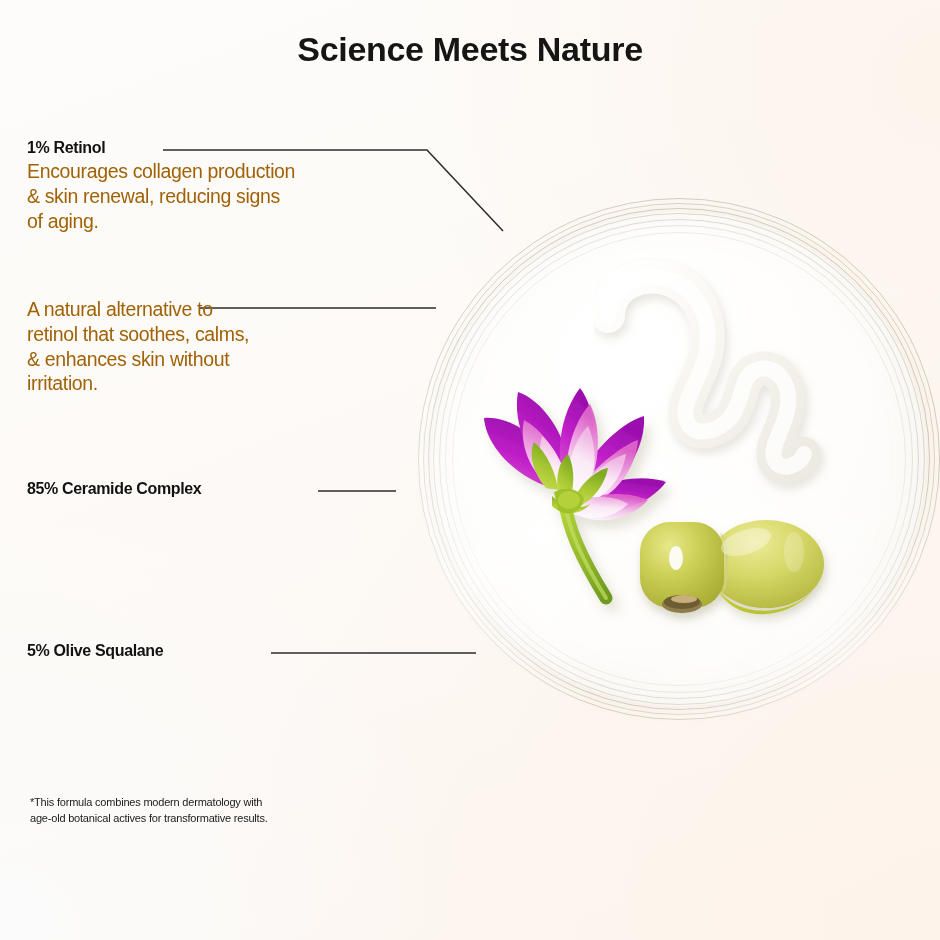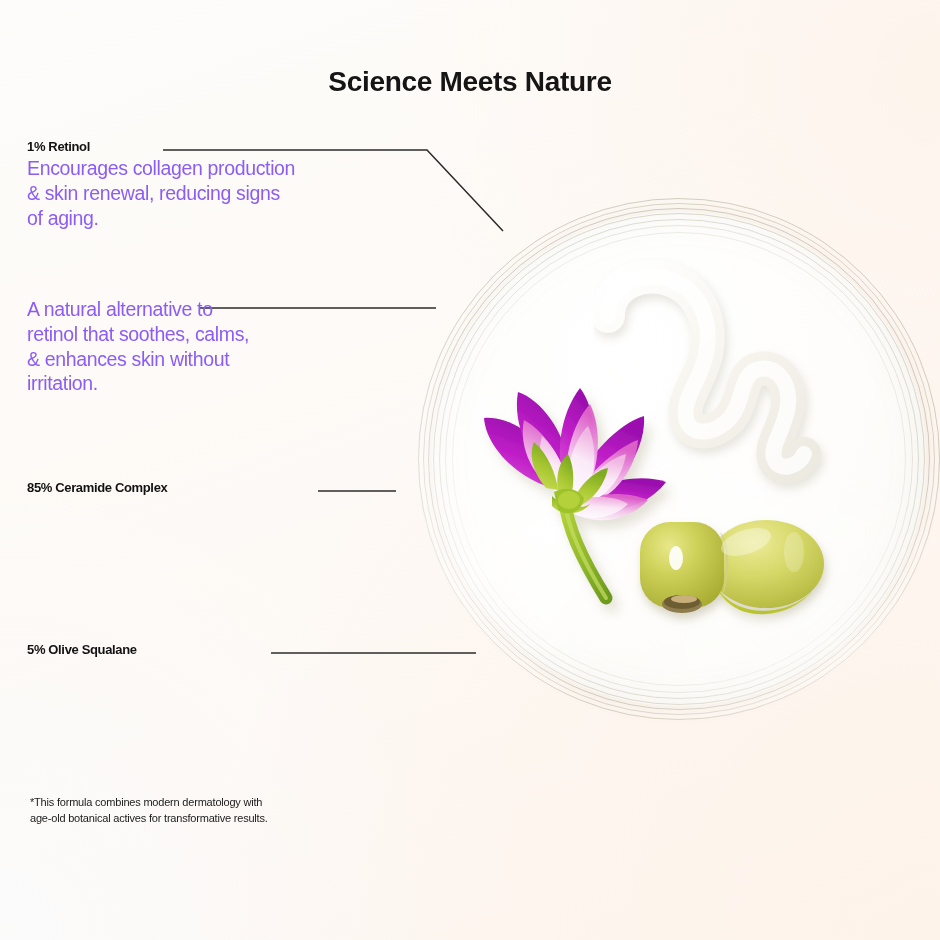--- a/index.html
+++ b/index.html
@@ -25,25 +25,24 @@
       radial-gradient(circle at 0% 100%,   #fbfbfb 0%, rgba(251,251,251,0) 35%),
       linear-gradient(160deg,#fdfcfa 0%, #fdf9f5 60%, #fdf6f0 100%);
     pointer-events:none;
   }
 
   
   .title {
     position:absolute;
     top:30px; left:0; right:0;
     text-align:center;
-    font-size:28px;
+    font-size:34px;
     font-weight:bold;
     letter-spacing:-0.3px;
     color:#151515;
-    margin-top:36px;
   }
 
   
   .dish-wrap {
     position:absolute;
     left:418px; top:198px;
     width:522px; height:522px;
   }
   .dish-body {
     position:absolute; inset:14px;
@@ -88,31 +87,31 @@
   
   .flower { position:absolute; left:50px; top:172px; width:210px; height:250px; }
 
   
   .olives { position:absolute; left:210px; top:300px; width:220px; height:140px; }
 
   
   .ing { position:absolute; left:27px; }
   .ing-head {
     display:flex; align-items:center;
-    font-size:13px; font-weight:bold;
+    font-size:16px; font-weight:bold;
     letter-spacing:-0.35px;
     color:#121212;
     white-space:nowrap;
     margin-bottom:2px;
   }
   .ing-head .lbl { flex:0 0 auto; }
   .ing-desc {
     font-size:19.5px; line-height:1.27;
     letter-spacing:-0.35px;
-    color:#8b5cf6;
+    color:#a16207;
     white-space:pre-line;
   }
 
   
   .connectors { position:absolute; inset:0; pointer-events:none; }
 
   
   .footnote {
     position:absolute;
     left:30px; top:795px;

